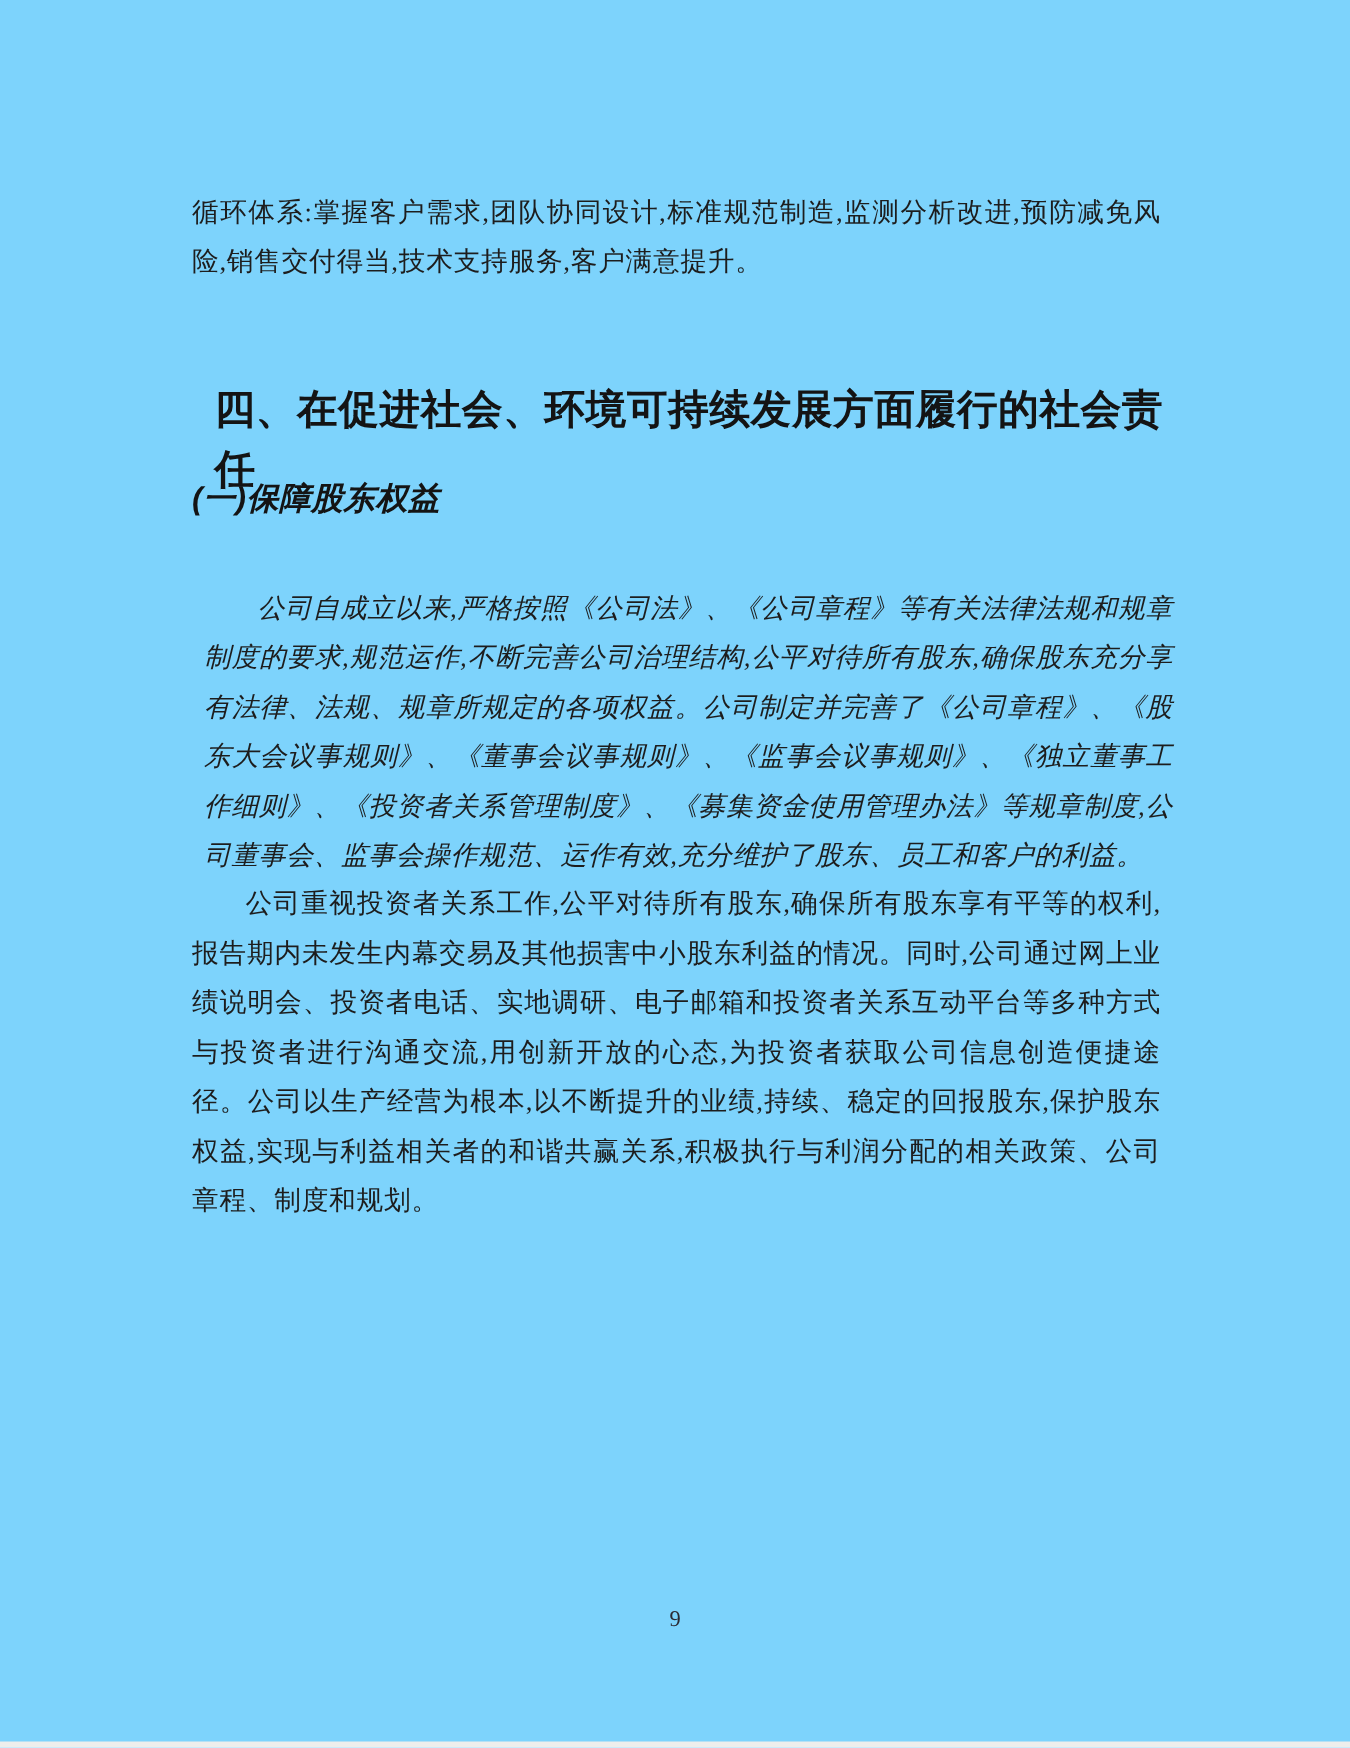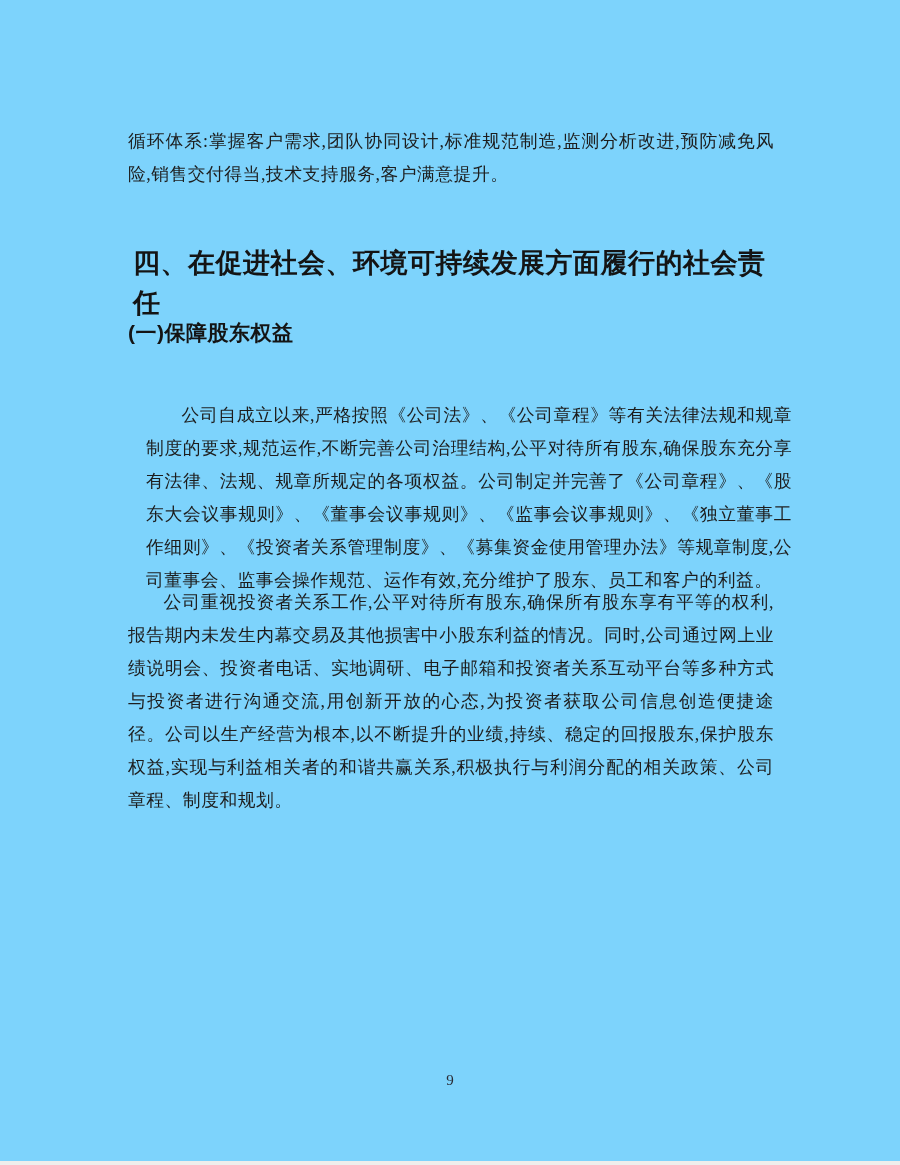--- a/index.html
+++ b/index.html
@@ -65,25 +65,25 @@
   }
 </style>
 </head>
 <body>
 
 <div class="page">
 
   <p class="block body-text" style="top:107px;">循环体系:掌握客户需求,团队协同设计,标准规范制造,监测分析改进,预防减免风险,销售交付得当,技术支持服务,客户满意提升。</p>
 
 
-  <h1 class="block section-heading" style="top:238px; margin:5px;">四、在促进社会、环境可持续发展方面履行的社会责任</h1>
+  <h1 class="block section-heading" style="top:238px; margin:15px;">四、在促进社会、环境可持续发展方面履行的社会责任</h1>
 
-  <h2 class="block sub-heading" style="top:317px; margin:0;">(一)保障股东权益</h2>
+  <h2 class="block sub-heading" style="top:317px; margin:0;font-style:italic;">(一)保障股东权益</h2>
 
-  <p class="block body-text indent" style="top:381px; margin:18px;">公司自成立以来,严格按照《公司法》、《公司章程》等有关法律法规和规章制度的要求,规范运作,不断完善公司治理结构,公平对待所有股东,确保股东充分享有法律、法规、规章所规定的各项权益。公司制定并完善了《公司章程》、《股东大会议事规则》、《董事会议事规则》、《监事会议事规则》、《独立董事工作细则》、《投资者关系管理制度》、《募集资金使用管理办法》等规章制度,公司董事会、监事会操作规范、运作有效,充分维护了股东、员工和客户的利益。</p>
+  <p class="block body-text indent" style="top:381px; margin:8px;font-style:italic;">公司自成立以来,严格按照《公司法》、《公司章程》等有关法律法规和规章制度的要求,规范运作,不断完善公司治理结构,公平对待所有股东,确保股东充分享有法律、法规、规章所规定的各项权益。公司制定并完善了《公司章程》、《股东大会议事规则》、《董事会议事规则》、《监事会议事规则》、《独立董事工作细则》、《投资者关系管理制度》、《募集资金使用管理办法》等规章制度,公司董事会、监事会操作规范、运作有效,充分维护了股东、员工和客户的利益。</p>
 
   <p class="block body-text indent" style="top:586px; margin:0;">公司重视投资者关系工作,公平对待所有股东,确保所有股东享有平等的权利,报告期内未发生内幕交易及其他损害中小股东利益的情况。同时,公司通过网上业绩说明会、投资者电话、实地调研、电子邮箱和投资者关系互动平台等多种方式与投资者进行沟通交流,用创新开放的心态,为投资者获取公司信息创造便捷途径。公司以生产经营为根本,以不断提升的业绩,持续、稳定的回报股东,保护股东权益,实现与利益相关者的和谐共赢关系,积极执行与利润分配的相关政策、公司章程、制度和规划。</p>
 
 
 
   <div class="page-number">9</div>
 
   <div class="bottom-strip"></div>
 
 </div>

